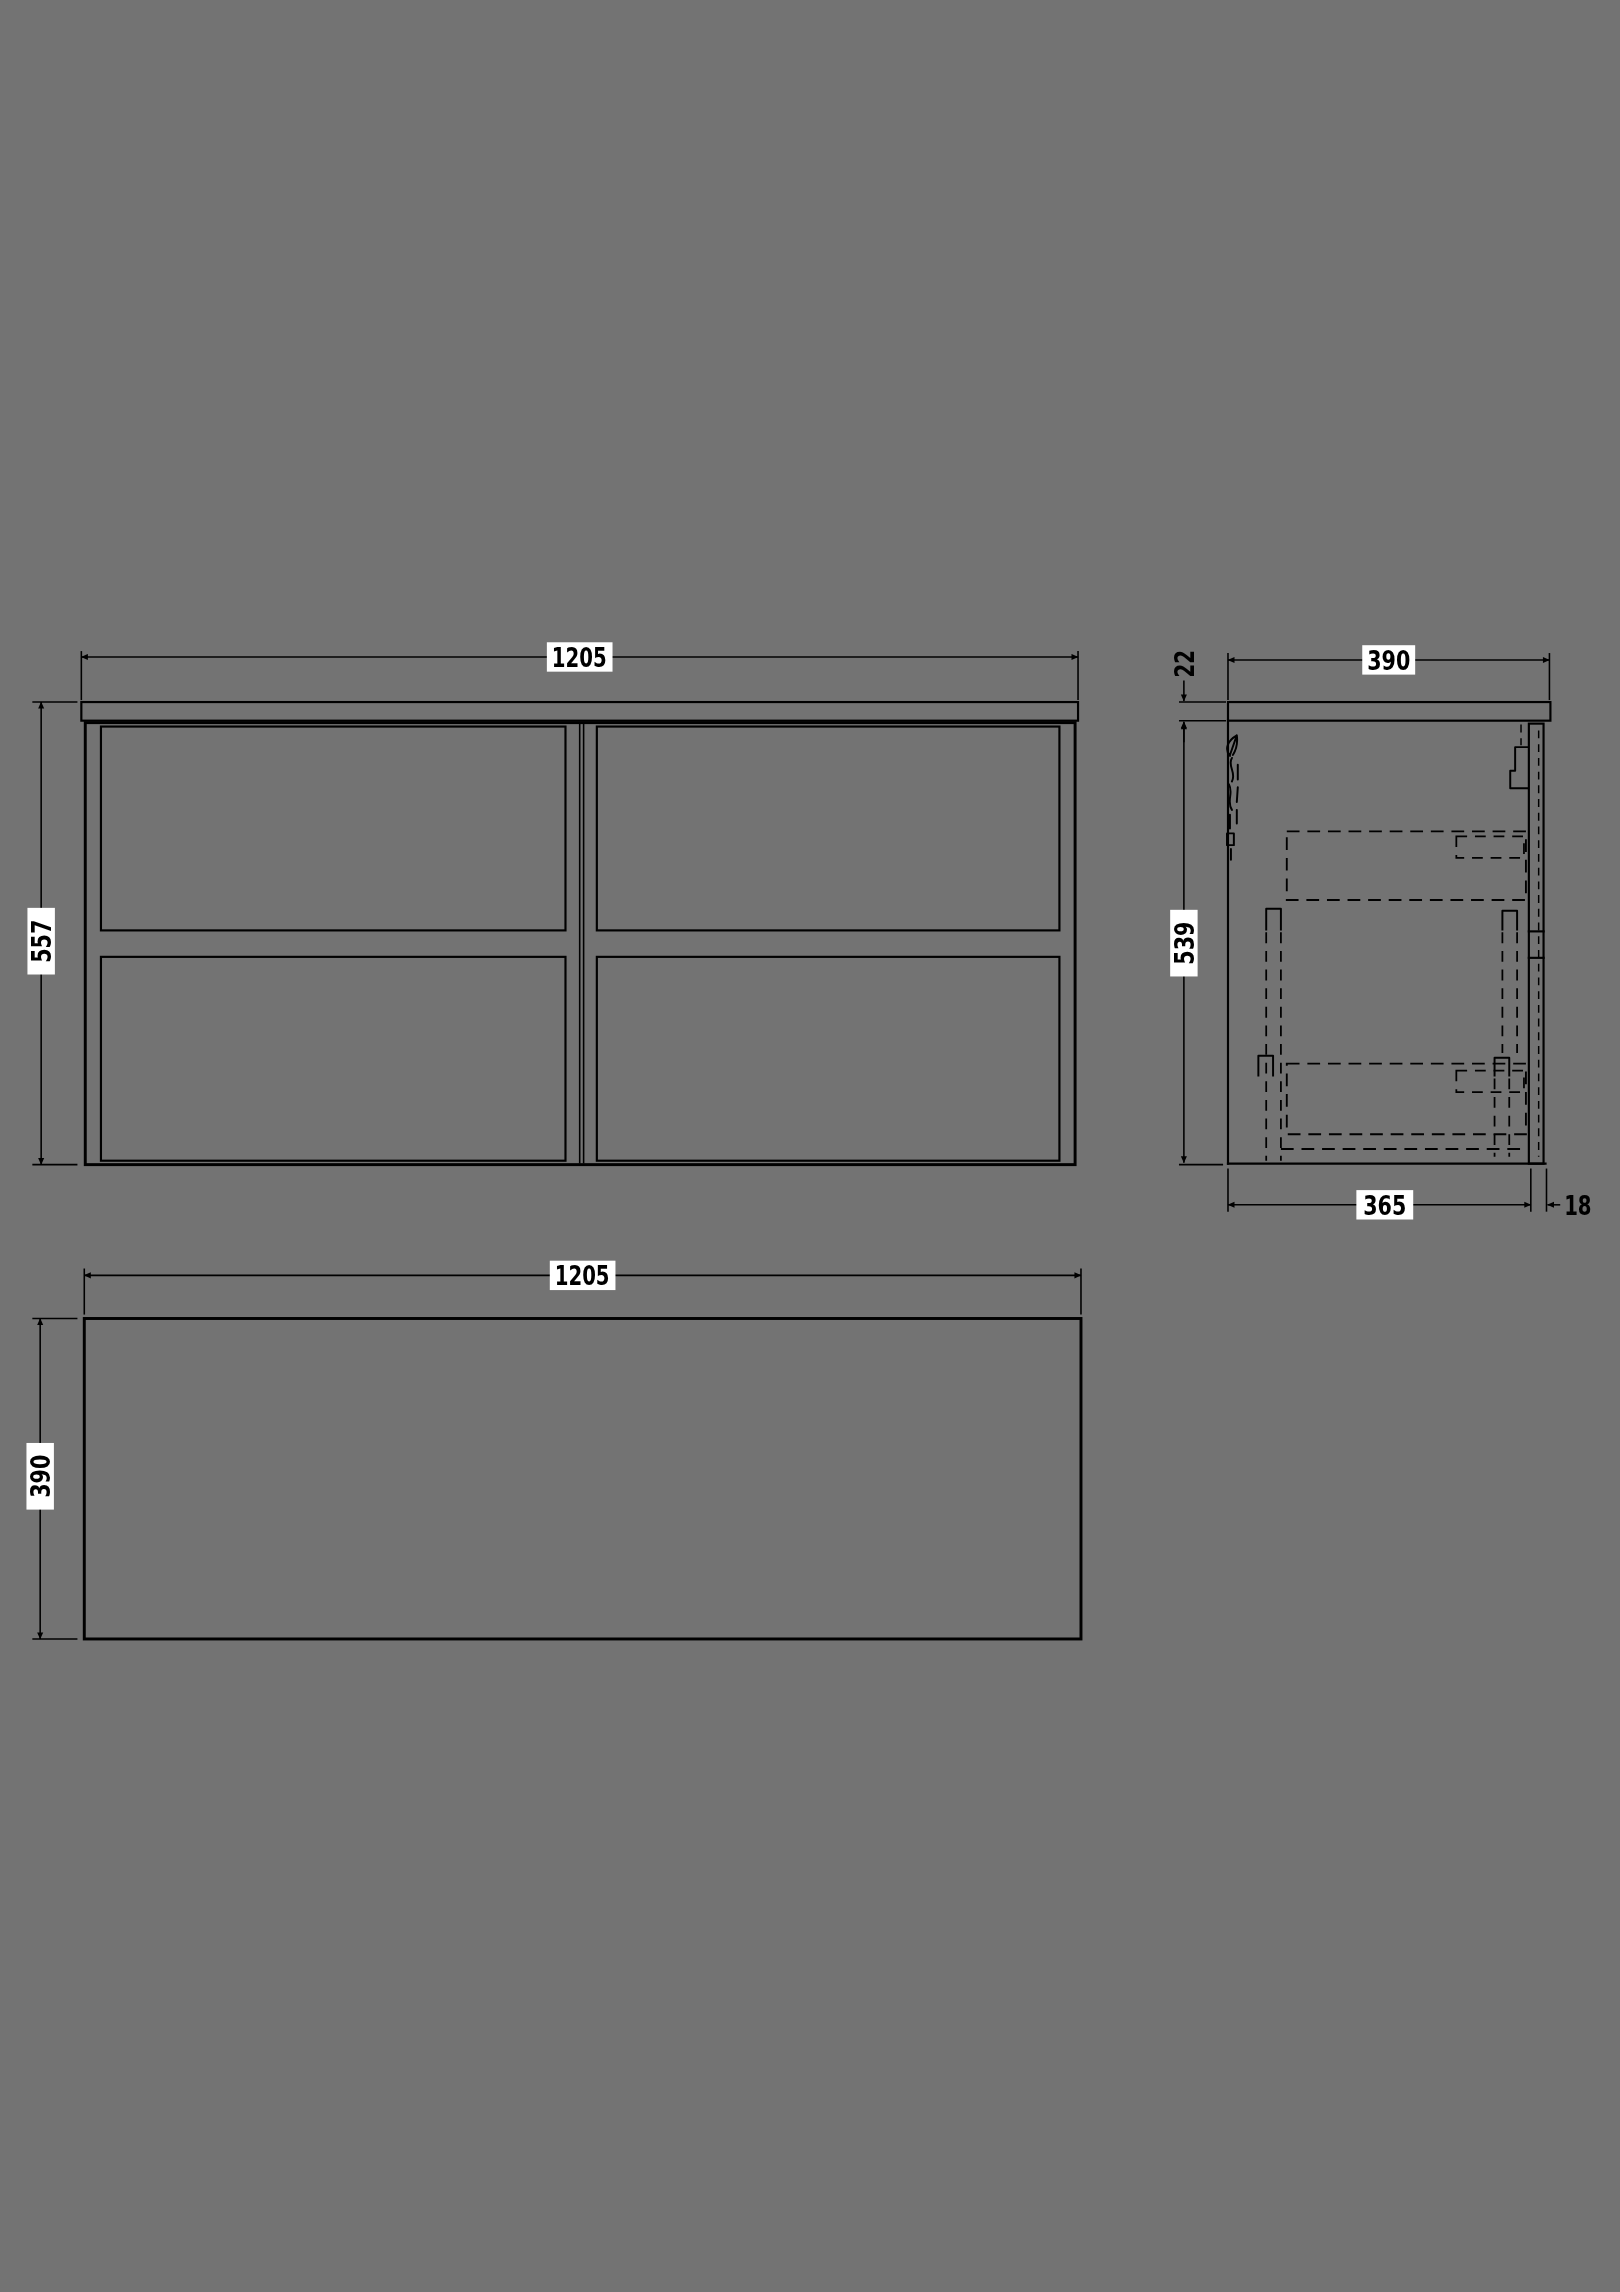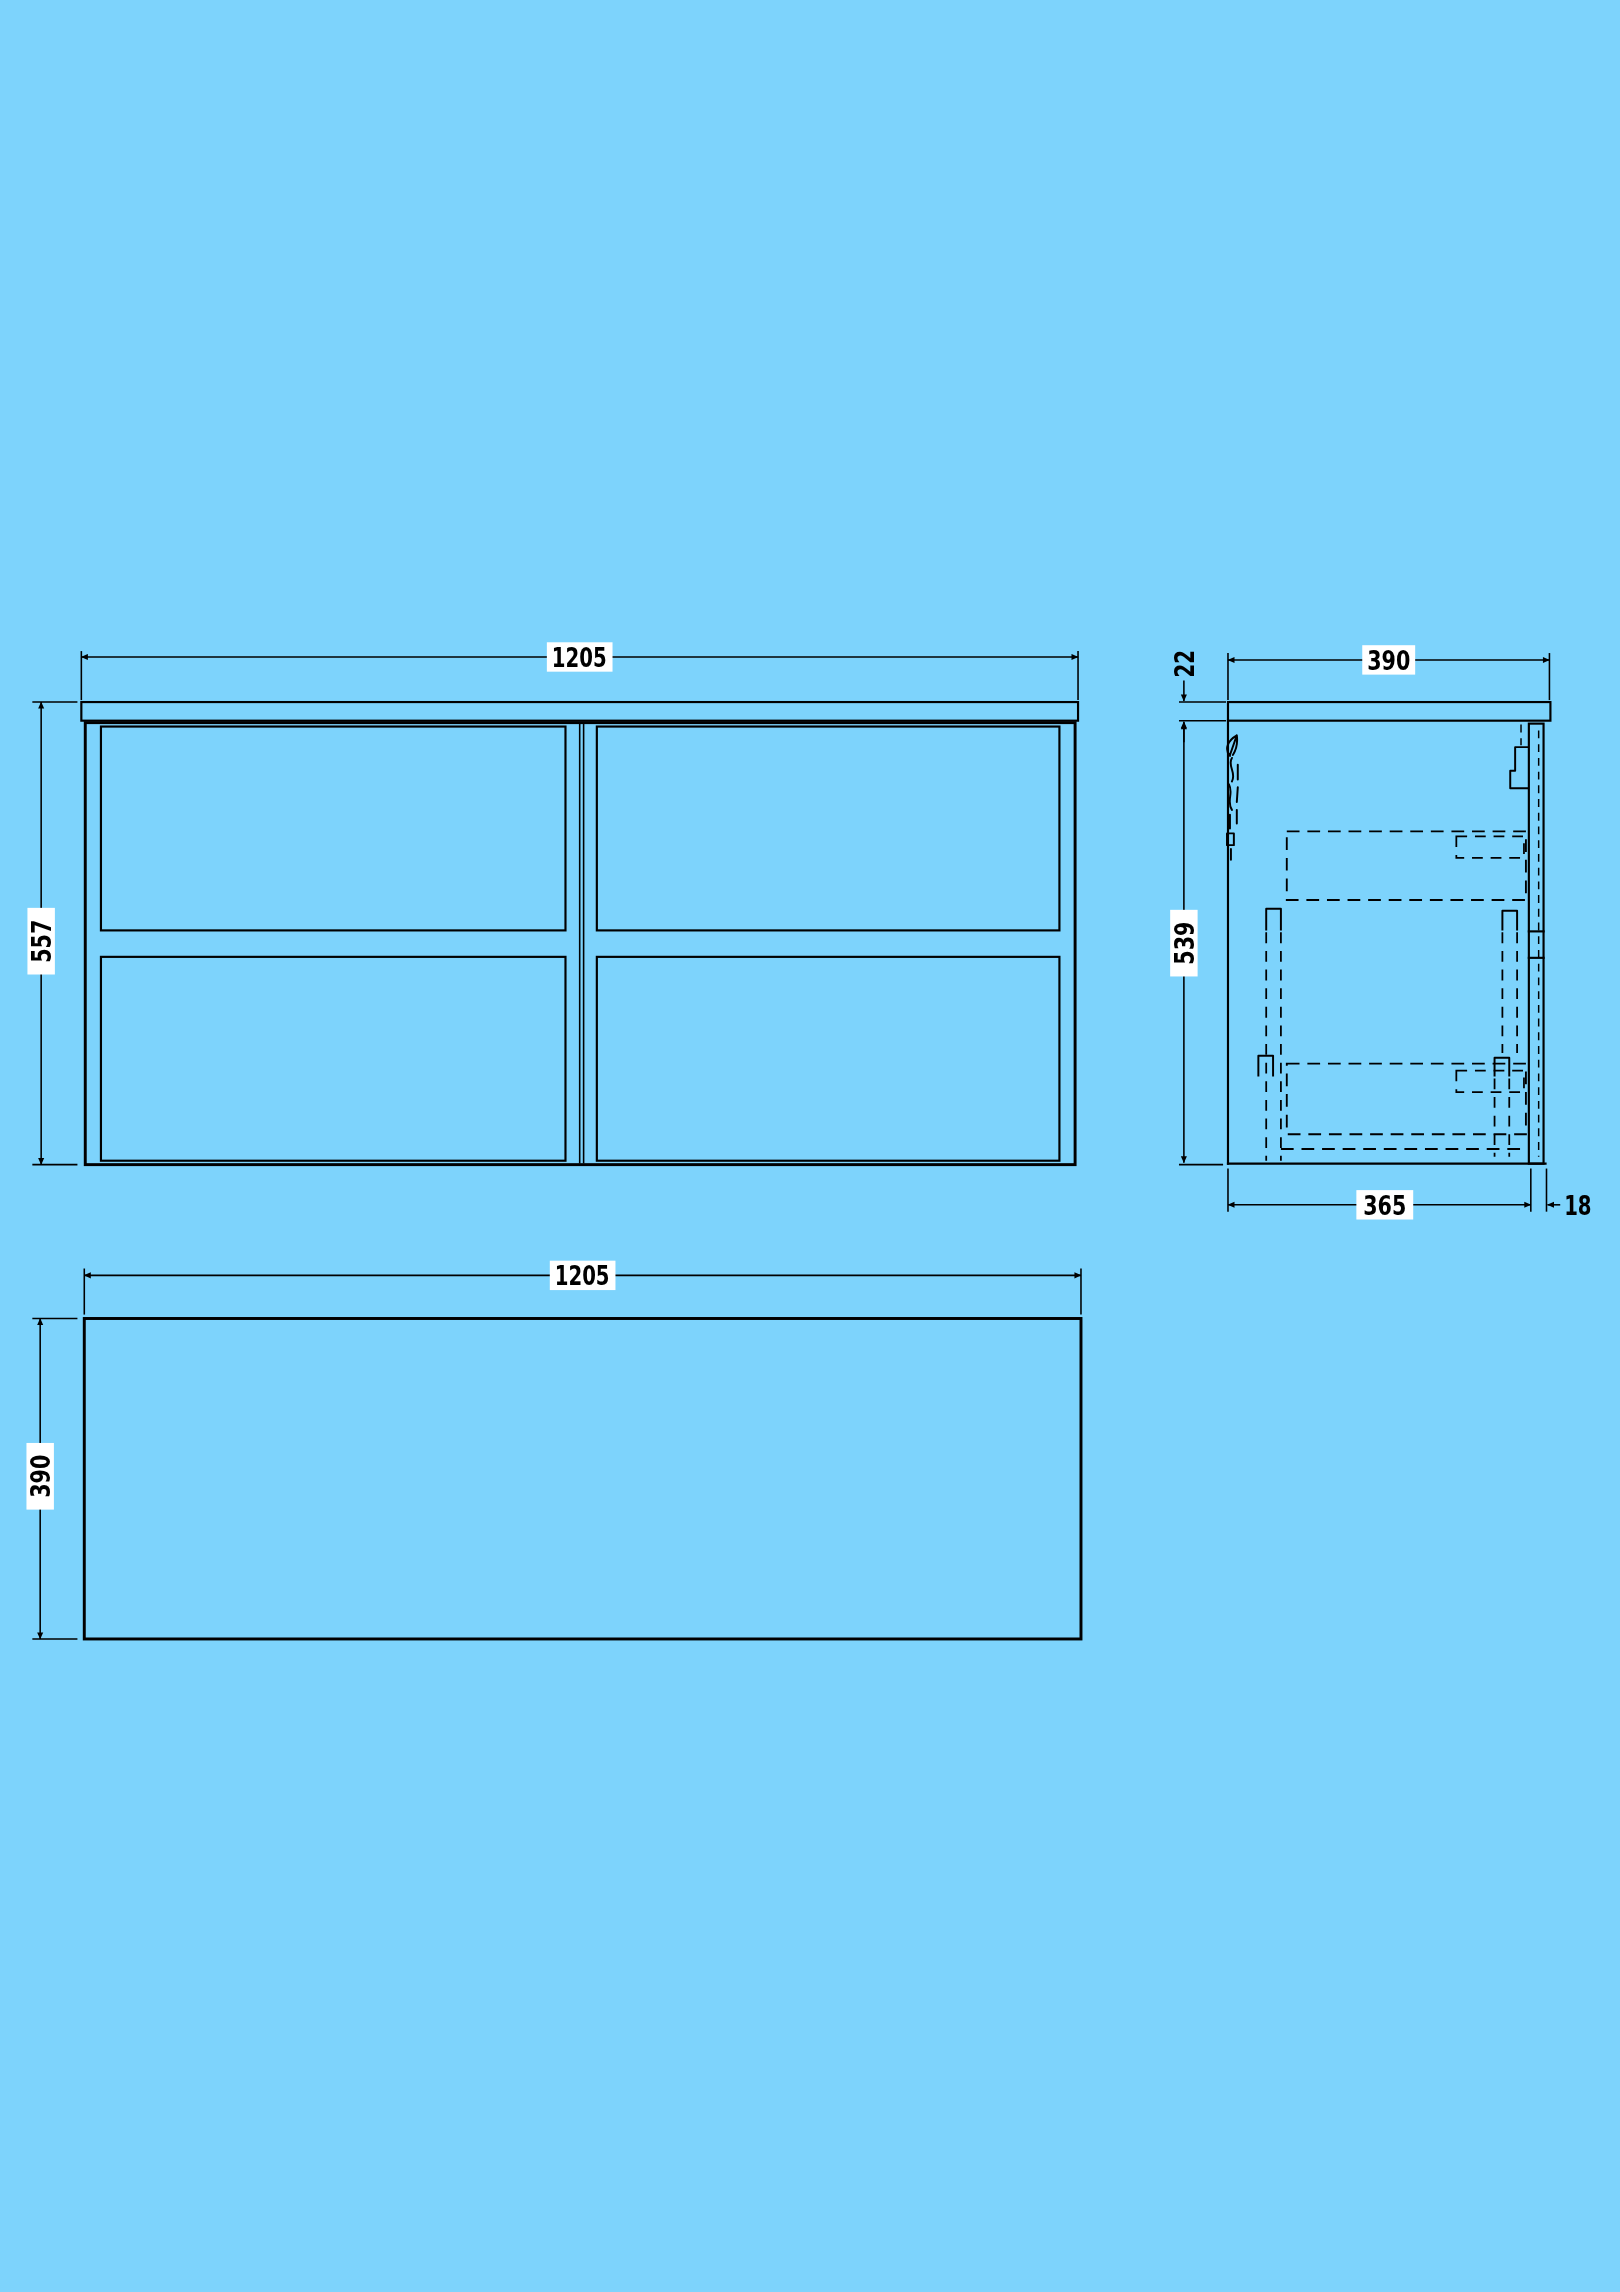--- a/index.html
+++ b/index.html
@@ -5,21 +5,21 @@
   html,body{
     margin:0;
     padding:0;
     background:#ffffff;
     font-family:"DejaVu Sans", sans-serif;
   }
   .sheet{
     position:relative;
     width:1620px;
     height:2293px;
-    background:#7dd3fc;
+    background:#737373;
     overflow:hidden;
   }
   svg{display:block}
   
   .outline{fill:none;stroke:#000;stroke-width:3;stroke-linecap:square}
   .med{fill:none;stroke:#000;stroke-width:2.2;stroke-linecap:square}
   .thin{fill:none;stroke:#000;stroke-width:1.6;stroke-linecap:square}
   .dim{fill:none;stroke:#000;stroke-width:1.6;stroke-linecap:butt}
   .dash-big{fill:none;stroke:#000;stroke-width:1.9;stroke-dasharray:13 8}
   .dash-med{fill:none;stroke:#000;stroke-width:1.8;stroke-dasharray:11 8}

